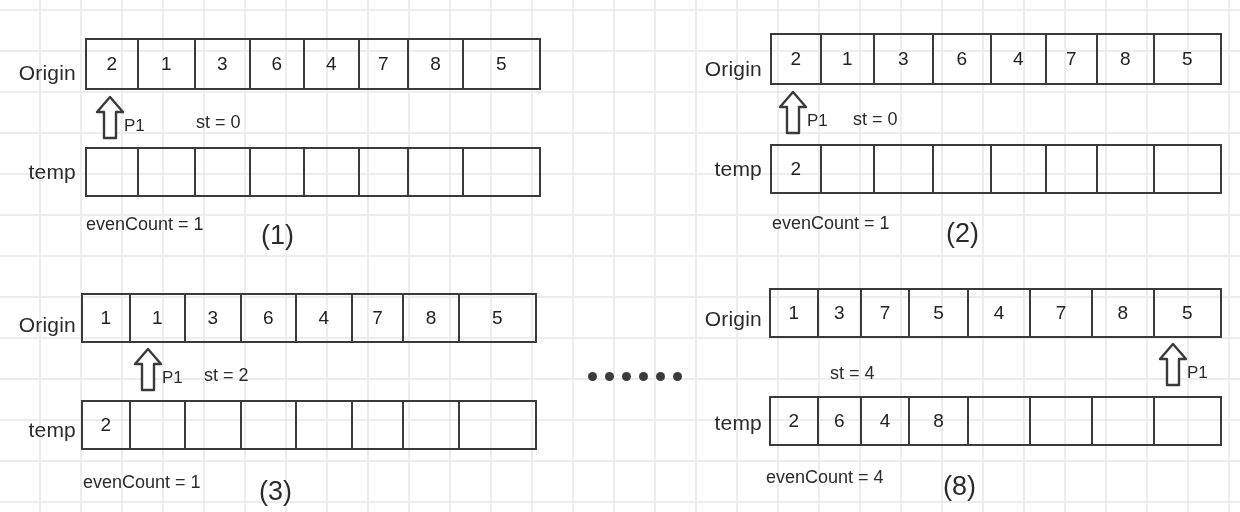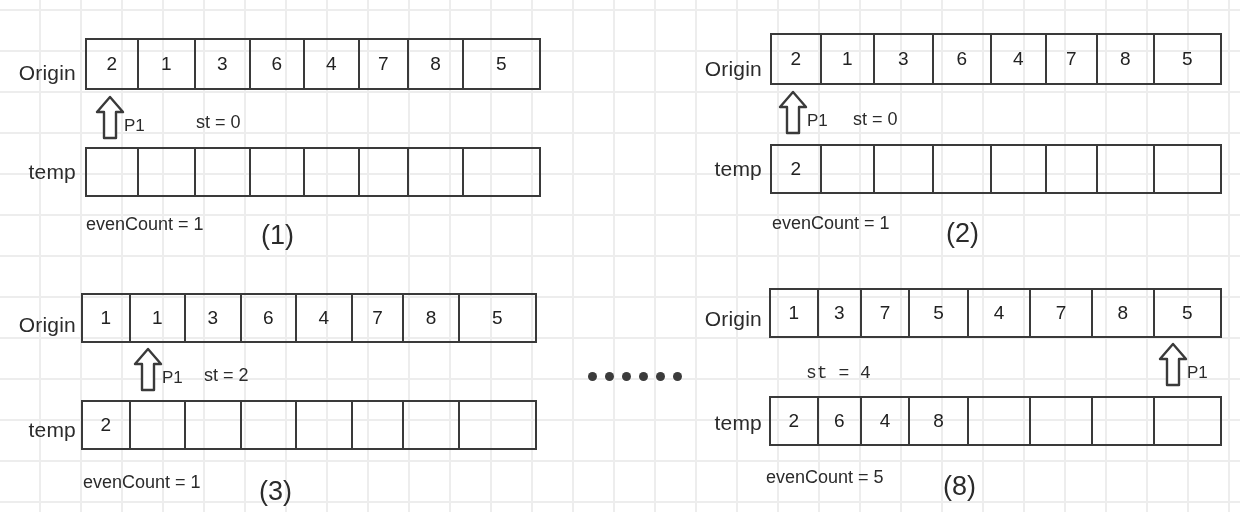--- a/index.html
+++ b/index.html
@@ -368,21 +368,21 @@
         </div>
     </div>
 
     <div class="ptr" style="left:1158px;top:342px;">
       <svg width="30" height="45" viewBox="0 0 30 45" aria-hidden="true">
         <path d="M15 2 L28 17 L21 17 L21 43 L9 43 L9 17 L2 17 Z" fill="#ffffff" stroke="#3a3a3a" stroke-width="2.4" stroke-linejoin="round"></path>
       </svg>
       <span class="plabel">P1</span>
     </div>
 
-    <div class="st" style="left:806px;top:364px;font-family:Liberation Mono, monospace;">st = 4</div>
+    <div class="st" style="left:830px;top:364px;">st = 4</div>
 
     <div class="row-label" style="left:690px;top:412px;width:72px;">temp</div>
 
     <div class="cells" style="left:769px;top:396px;width:453px;height:50px;">
       <div class="cell" style="width:48px;">
           <span class="v">2</span>
         </div>
       <div class="cell" style="width:44px;">
           <span class="v">6</span>
         </div>
@@ -399,17 +399,17 @@
           <span class="v"></span>
         </div>
       <div class="cell" style="width:62px;">
           <span class="v"></span>
         </div>
       <div class="cell" style="width:66px;">
           <span class="v"></span>
         </div>
     </div>
 
-    <div class="evc" style="left:766px;top:468px;">evenCount = 5</div>
+    <div class="evc" style="left:766px;top:468px;">evenCount = 4</div>
     <div class="pnum" style="left:943px;top:473px;">(8)</div>
   </div>
 
 </div>
 
 </body></html>

